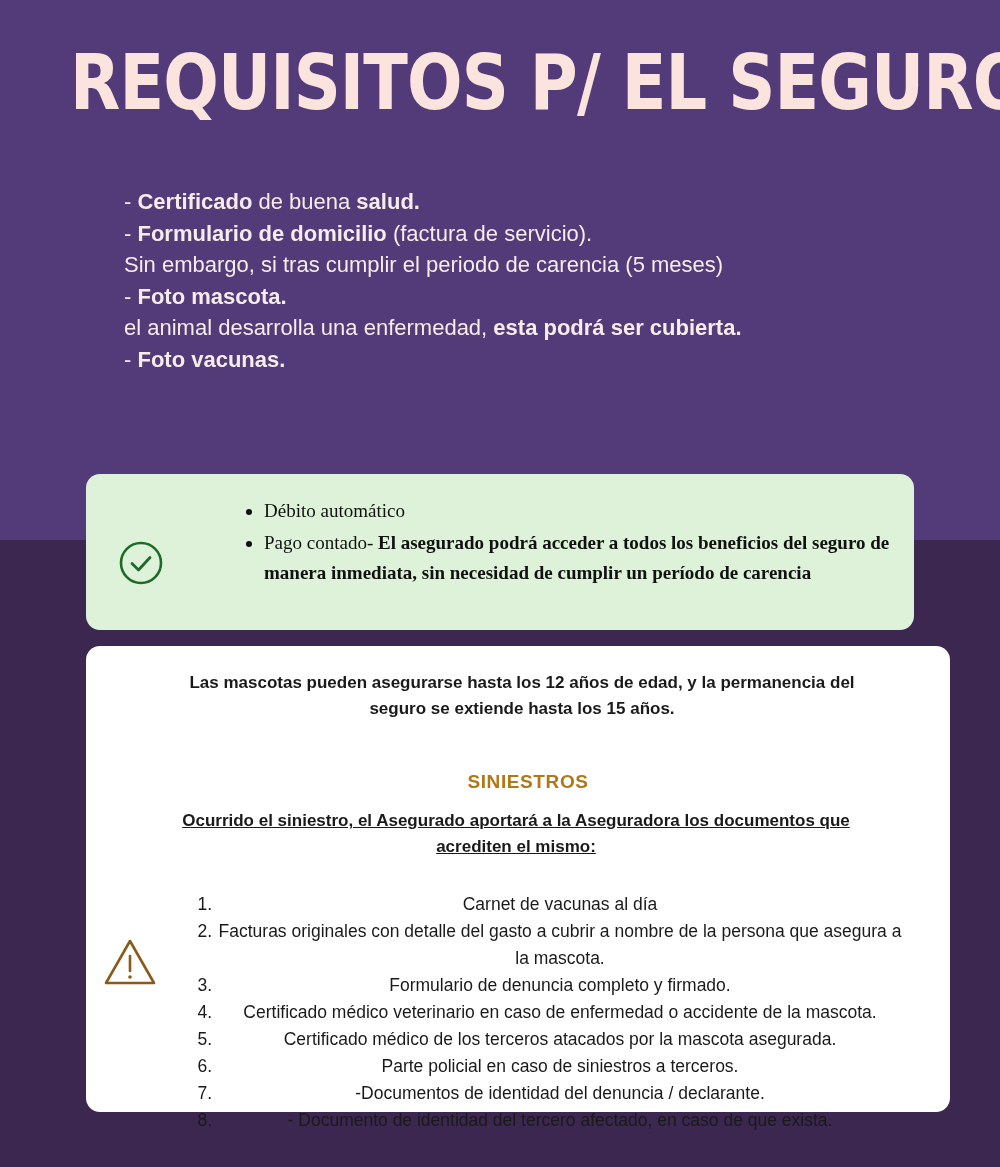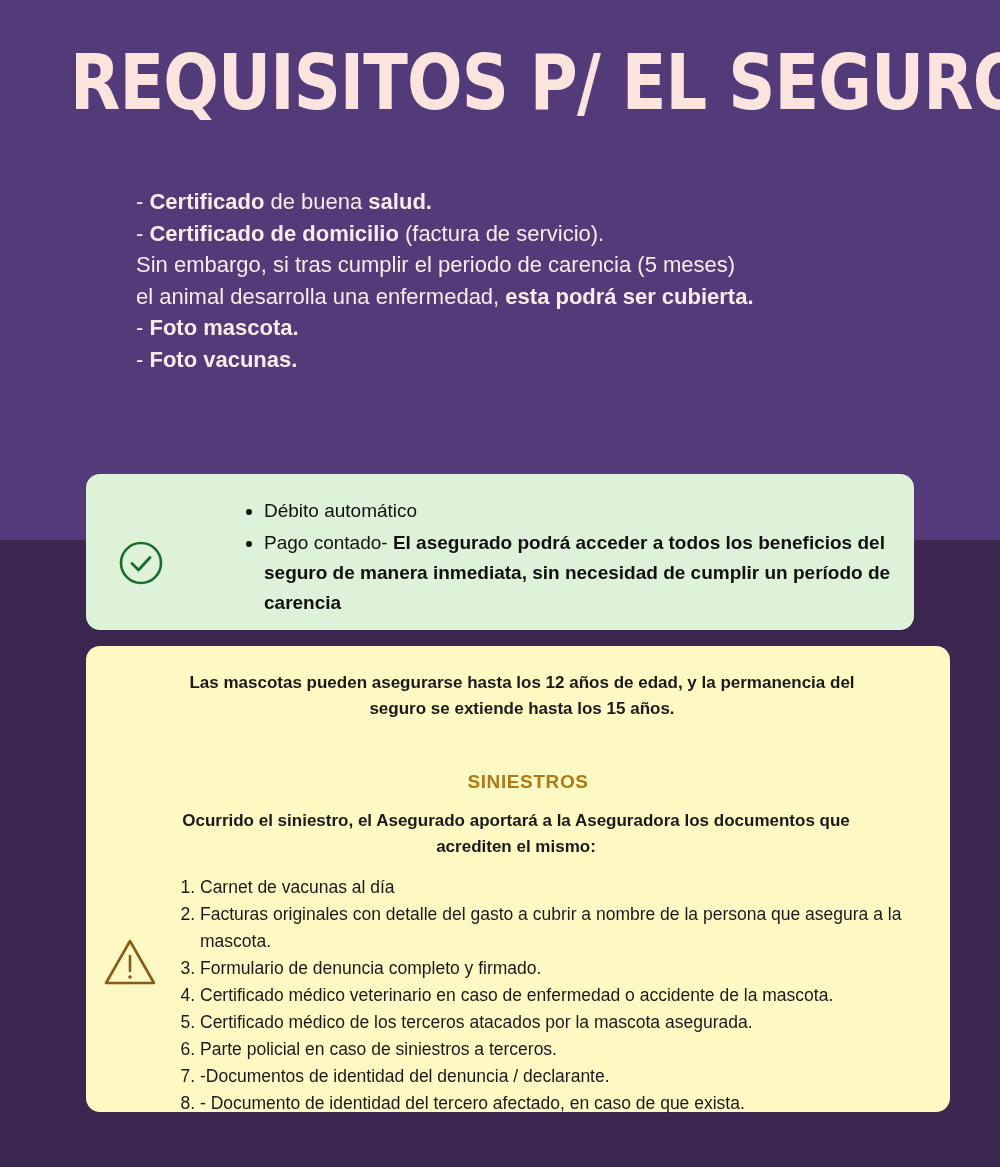--- a/index.html
+++ b/index.html
@@ -51,21 +51,20 @@
     position: absolute;
     top: 186px;
     left: 124px;
     width: 800px;
     color: #f6ece9;
     font-size: 22px;
     line-height: 31.5px;
   }
   .reqs .line {
     white-space: nowrap;
-    margin-left: 12px;
   }
   .reqs b {
     font-weight: 700;
   }
 
   
   .card {
     position: absolute;
     border-radius: 14px;
     box-sizing: border-box;
@@ -91,30 +90,30 @@
     left: 108px;
     top: 22px;
     right: 22px;
     margin: 0;
     padding: 0 0 0 70px;
     list-style: disc;
     color: #111;
     font-size: 19px;
     line-height: 30px;
   }
-  .green-list li { margin-bottom: 2px; }
+  .green-list li { margin-bottom: 2px; font-family: Liberation Serif, serif; }
   .green-list b { font-weight: 700; }
 
   
   .card-cream {
     left: 86px;
     top: 646px;
     width: 864px;
     height: 466px;
-    background: #fef9c3;
+    background: #ffffff;
     color: #1a1a1a;
   }
   .cream-head {
     position: absolute;
     top: 24px;
     left: 86px;
     width: 700px;
     text-align: center;
     font-weight: 700;
     font-size: 17px;
@@ -134,58 +133,60 @@
   }
   .cream-sub {
     position: absolute;
     top: 162px;
     left: 80px;
     width: 700px;
     text-align: center;
     font-weight: 700;
     font-size: 17px;
     line-height: 26px;
+    text-decoration: underline;
   }
   .warn-wrap {
     position: absolute;
     left: 16px;
     top: 290px;
     width: 56px;
     height: 52px;
   }
   .warn-wrap svg { display: block; }
 
   .num-list {
     position: absolute;
     top: 228px;
     left: 88px;
     right: 30px;
-    margin: 0;
+    margin: 17px;
     padding: 0 0 0 26px;
     list-style: decimal;
     font-size: 17.5px;
     line-height: 26.5px;
+    text-align: center;
   }
   .num-list li { margin-bottom: 0.5px; }
 </style>
 </head>
 <body>
 
 <div class="page">
 
   <div class="bg-lower"></div>
 
   <div class="title">REQUISITOS P/ EL SEGURO</div>
 
   <div class="reqs">
     <div class="line">- <b>Certificado</b> de buena <b>salud.</b></div>
-    <div class="line">- <b>Certificado de domicilio</b> (factura de servicio).</div>
+    <div class="line">- <b>Formulario de domicilio</b> (factura de servicio).</div>
     <div class="line">Sin embargo, si tras cumplir el periodo de carencia (5 meses)</div>
+    <div class="line">- <b>Foto mascota.</b></div>
     <div class="line">el animal desarrolla una enfermedad, <b>esta podrá ser cubierta.</b></div>
-    <div class="line">- <b>Foto mascota.</b></div>
     <div class="line">- <b>Foto vacunas.</b></div>
   </div>
 
   <div class="card card-green">
     <div class="check-wrap">
       <svg width="46" height="46" viewBox="0 0 46 46">
         <circle cx="23" cy="23" r="20" fill="none" stroke="#1d6b2a" stroke-width="2.6"></circle>
         <polyline points="14,23.5 20.5,30 32,17.5" fill="none" stroke="#1d6b2a" stroke-width="2.8" stroke-linecap="round" stroke-linejoin="round"></polyline>
       </svg>
     </div>

